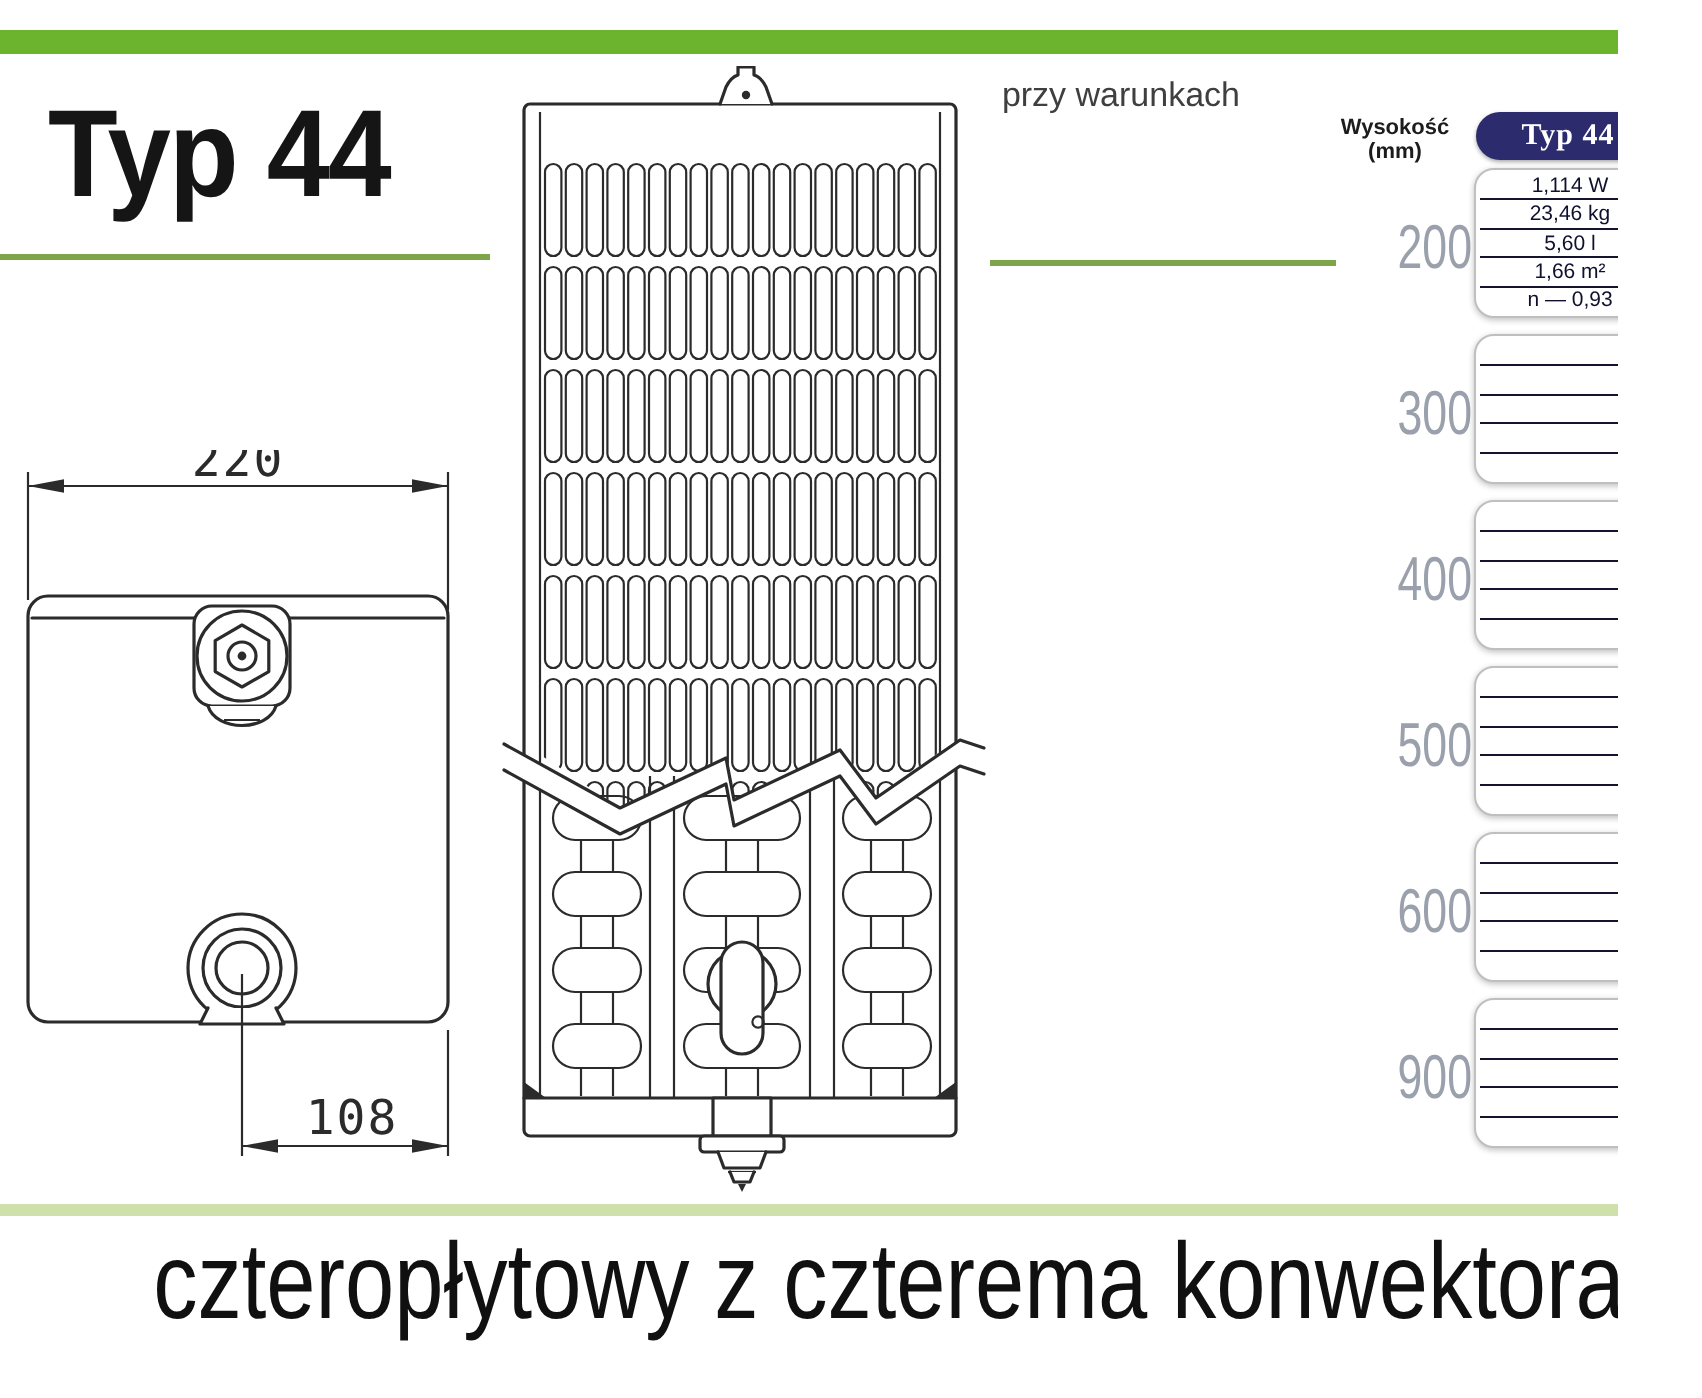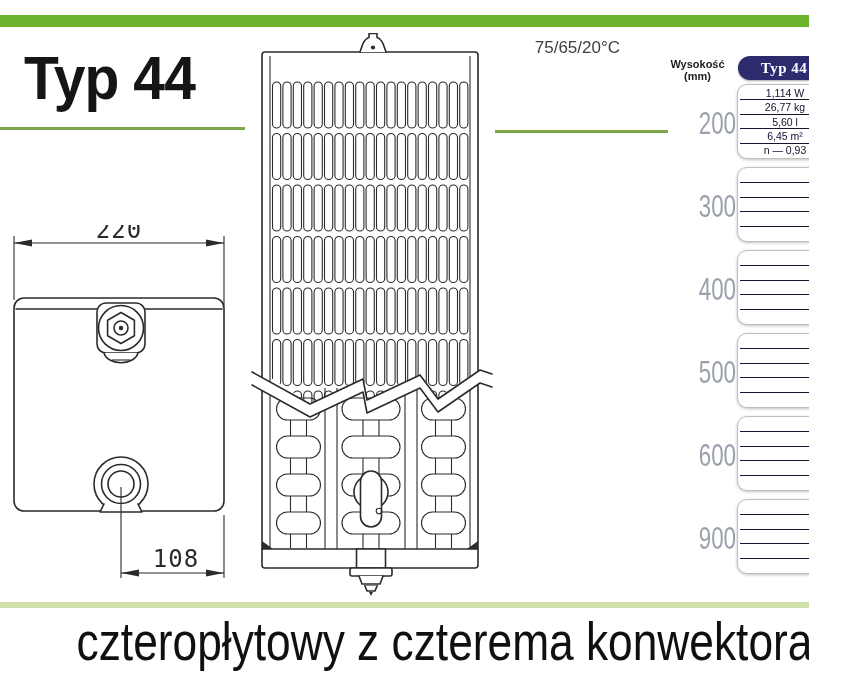--- a/index.html
+++ b/index.html
@@ -64,21 +64,21 @@
 </head>
 <body>
 
 <div id="stage">
 
   <div class="top-bar"></div>
   <div class="typ-title">Typ 44</div>
   <div class="rule-left"></div>
 
   <div class="params-note">
-    <div>75/65/20°C</div>
+    <div>przy warunkach</div>
   </div>
   <div class="rule-right"></div>
 
   <svg style="left:0;top:225px" width="245" height="375" viewBox="0 225 245 375">
 
     <line class="thin" x1="14" y1="236" x2="14" y2="300"></line>
     <line class="thin" x1="224" y1="236" x2="224" y2="305"></line>
     <line class="thin" x1="14" y1="243" x2="224" y2="243"></line>
     <polygon class="blk" points="14,243 32,239.6 32,246.4"></polygon>
     <polygon class="blk" points="224,243 206,239.6 206,246.4"></polygon>
@@ -334,23 +334,23 @@
 
   <div class="h-label" style="top:106px">200</div>
   <div class="h-label" style="top:189px">300</div>
   <div class="h-label" style="top:272px">400</div>
   <div class="h-label" style="top:355px">500</div>
   <div class="h-label" style="top:438px">600</div>
   <div class="h-label" style="top:521px">900</div>
 
   <div class="spec-box" style="top:84px">
     <div class="spec-cell">1,114 W</div>
-    <div class="spec-cell">26,77 kg</div>
+    <div class="spec-cell">23,46 kg</div>
     <div class="spec-cell">5,60 l</div>
-    <div class="spec-cell">6,45 m²</div>
+    <div class="spec-cell">1,66 m²</div>
     <div class="spec-cell">n — 0,93</div>
   </div>
   <div class="spec-box" style="top:167px">
     <div class="spec-cell"></div>
       <div class="spec-cell"></div>
     <div class="spec-cell"></div>
       <div class="spec-cell"></div>
     <div class="spec-cell"></div>
   </div>
   <div class="spec-box" style="top:250px">

